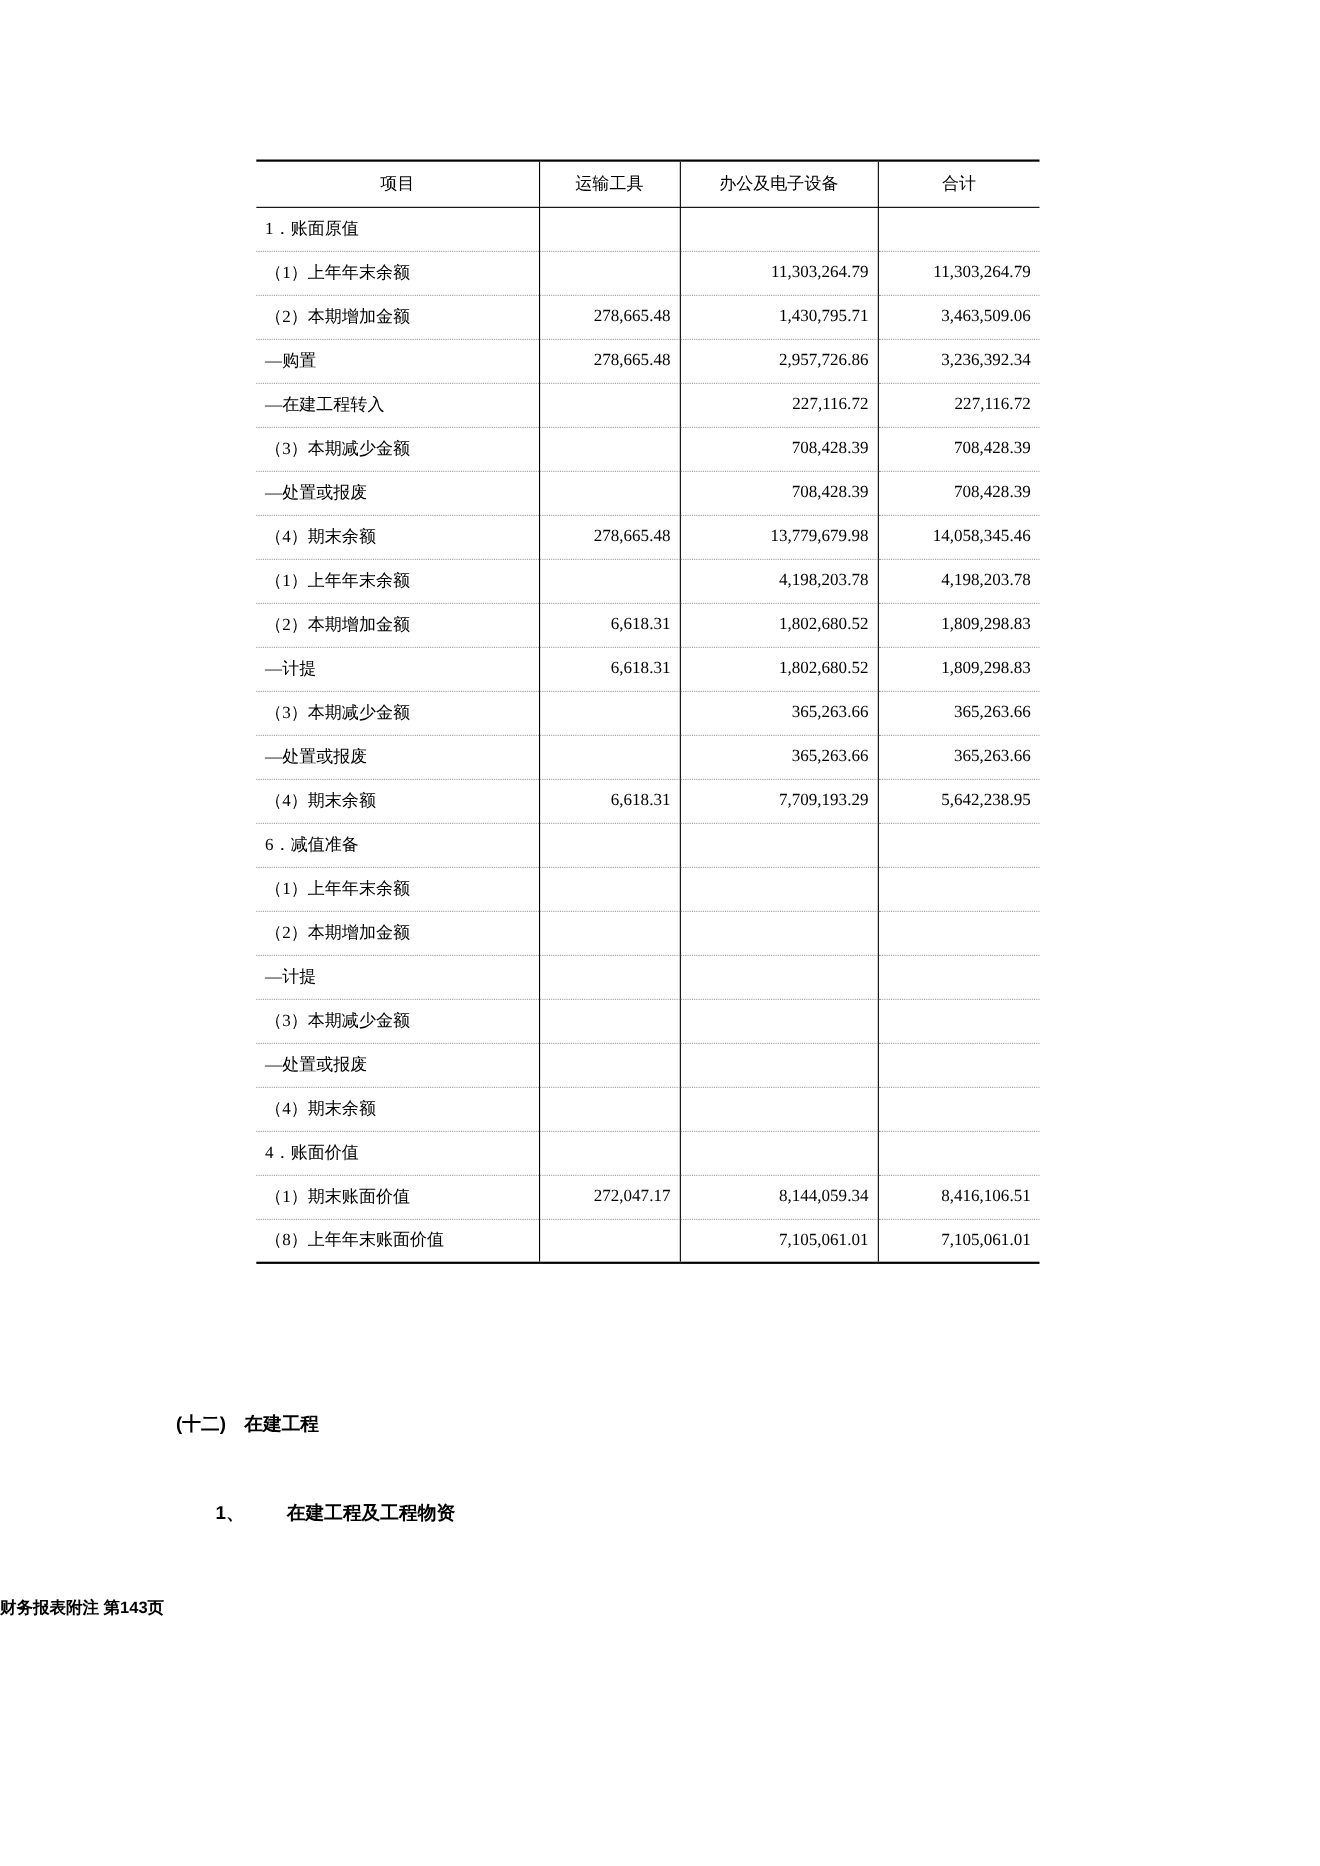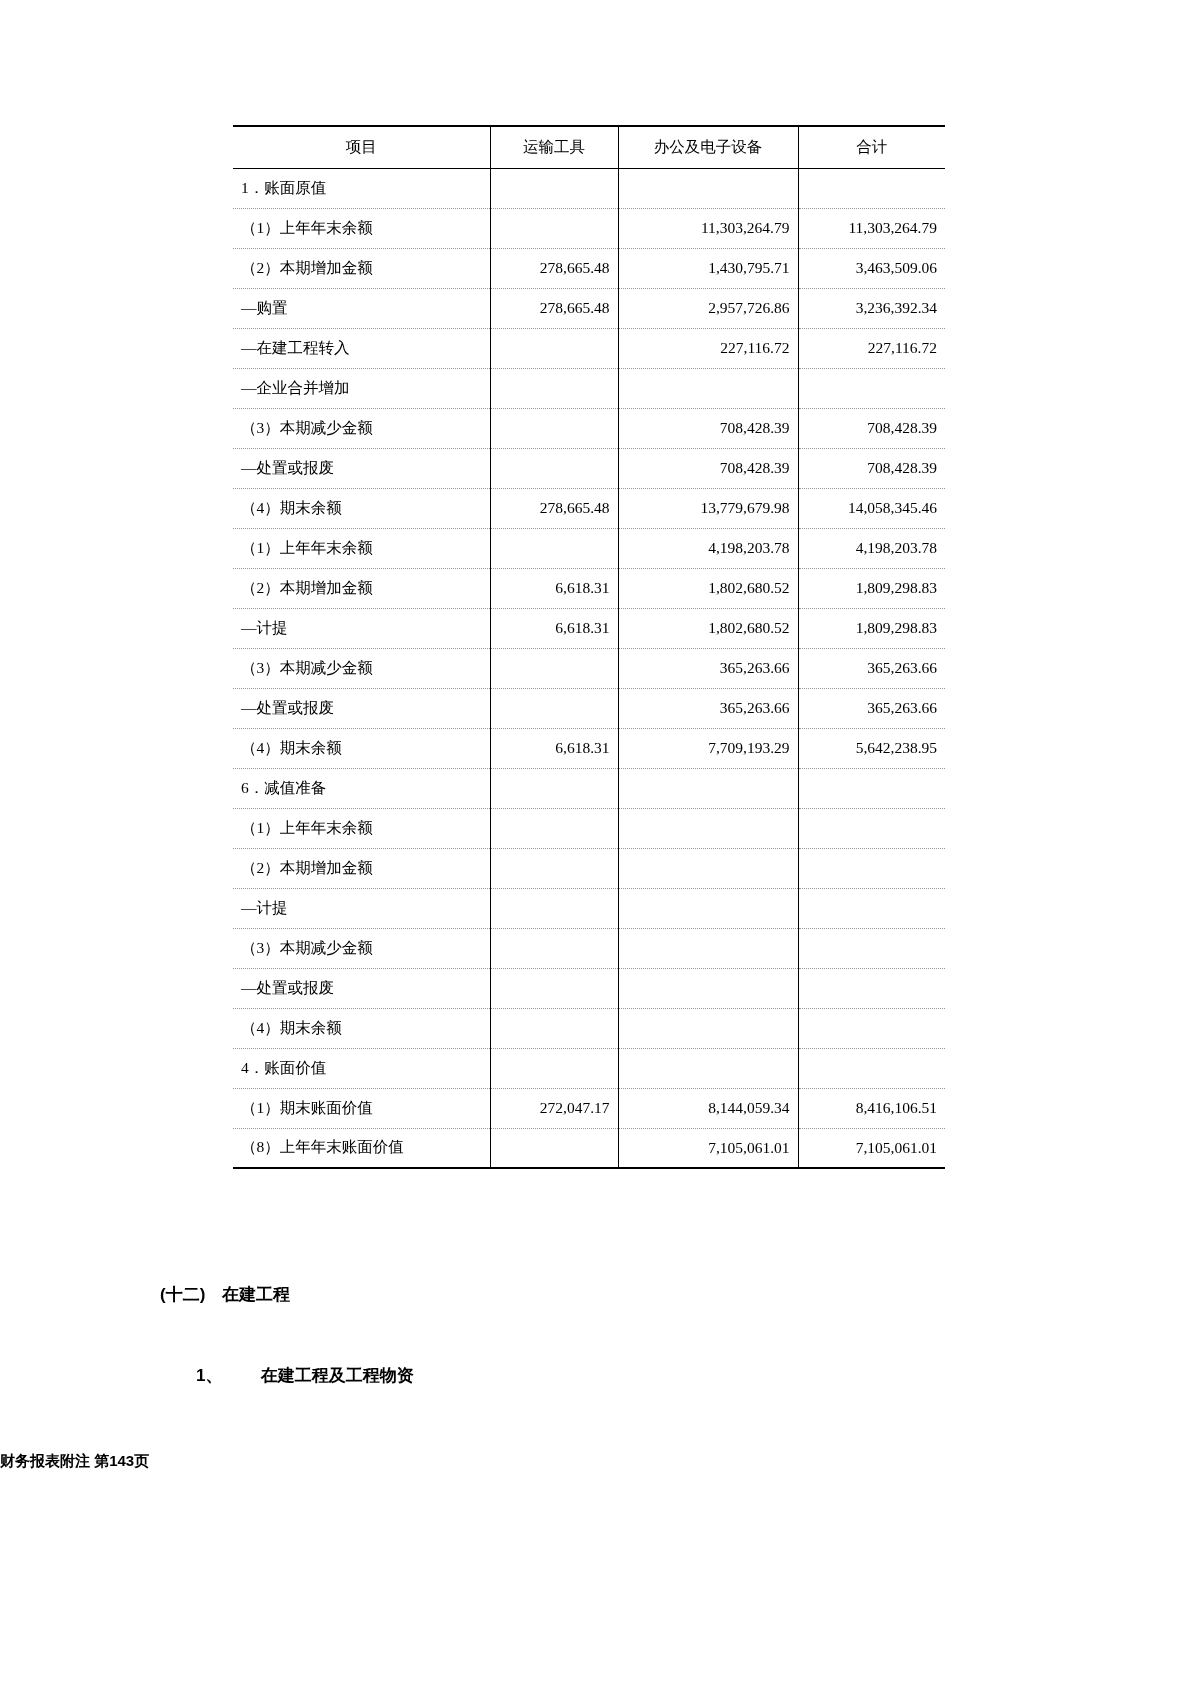--- a/index.html
+++ b/index.html
@@ -25,20 +25,21 @@
     position: absolute;
     left: 233px;
     top: 125px;
     width: 712px;
   }
   table.fin {
     border-collapse: collapse;
     width: 712px;
     table-layout: fixed;
     font-size: 15.5px;
+    margin-top: 20px;
   }
   table.fin col.c0 { width: 257px; }
   table.fin col.c1 { width: 128px; }
   table.fin col.c2 { width: 180px; }
   table.fin col.c3 { width: 147px; }
 
   table.fin tr.head-row td {
     border-top: 2.2px solid #000;
     border-bottom: 1px solid #000;
   }
@@ -137,26 +138,20 @@
             <td class="num">2,957,726.86</td>
             <td class="num">3,236,392.34</td>
           </tr>
           <tr>
             <td class="lbl-2">—在建工程转入</td>
             <td class="num"></td>
             <td class="num">227,116.72</td>
             <td class="num">227,116.72</td>
           </tr>
           <tr>
-            <td class="lbl-2">—企业合并增加</td>
-            <td class="num"></td>
-            <td class="num"></td>
-            <td class="num"></td>
-          </tr>
-          <tr>
             <td class="lbl-1">（3）本期减少金额</td>
             <td class="num"></td>
             <td class="num">708,428.39</td>
             <td class="num">708,428.39</td>
           </tr>
           <tr>
             <td class="lbl-2">—处置或报废</td>
             <td class="num"></td>
             <td class="num">708,428.39</td>
             <td class="num">708,428.39</td>

